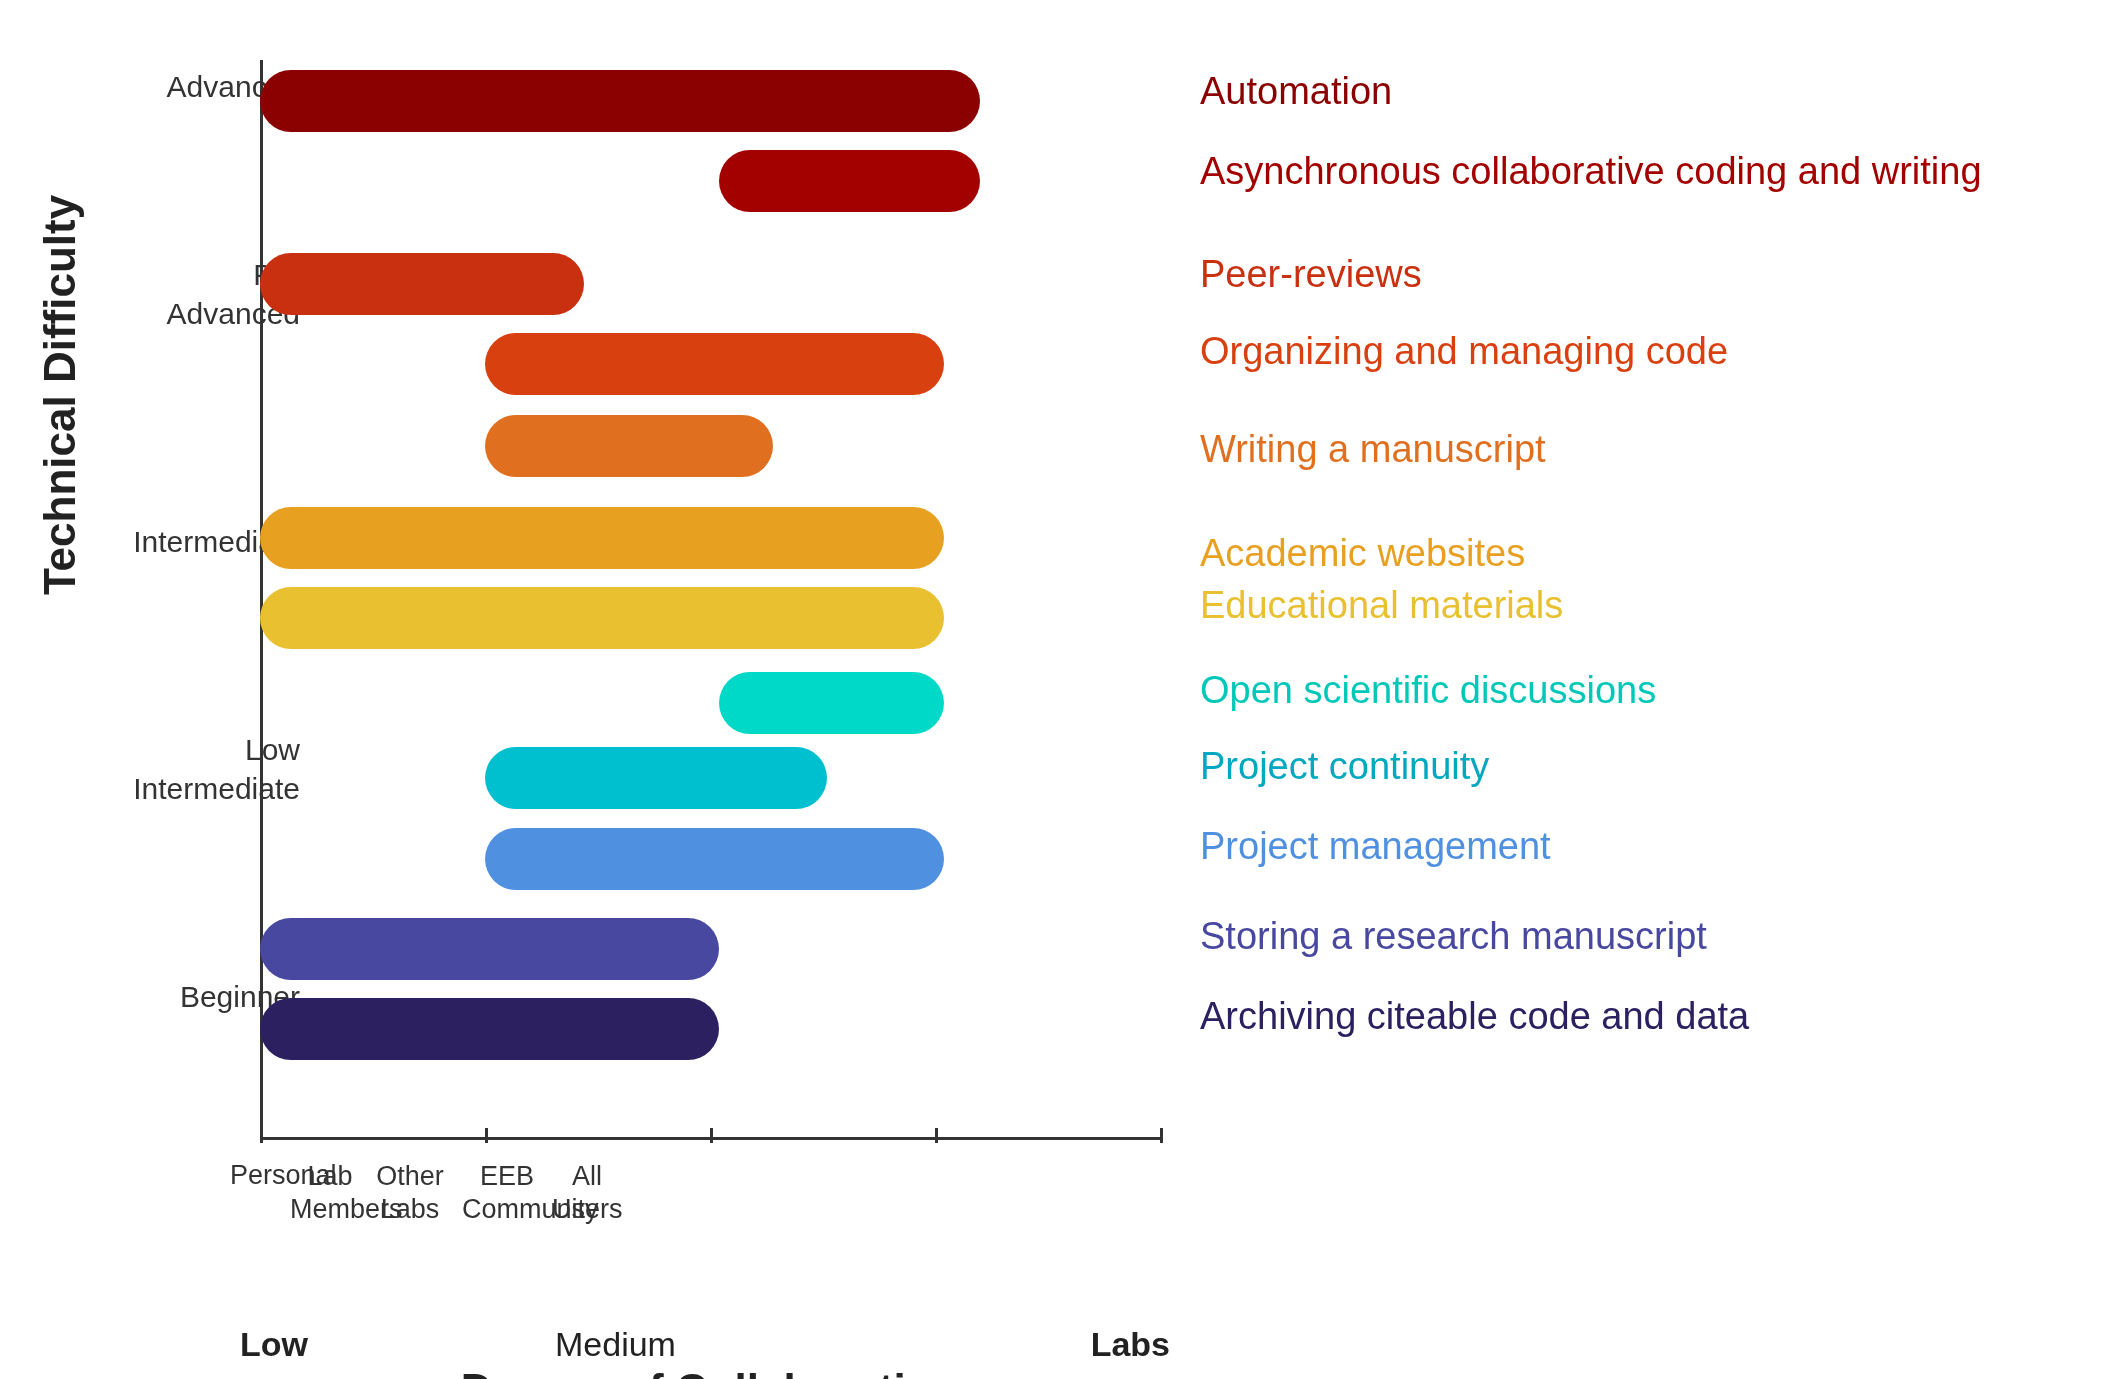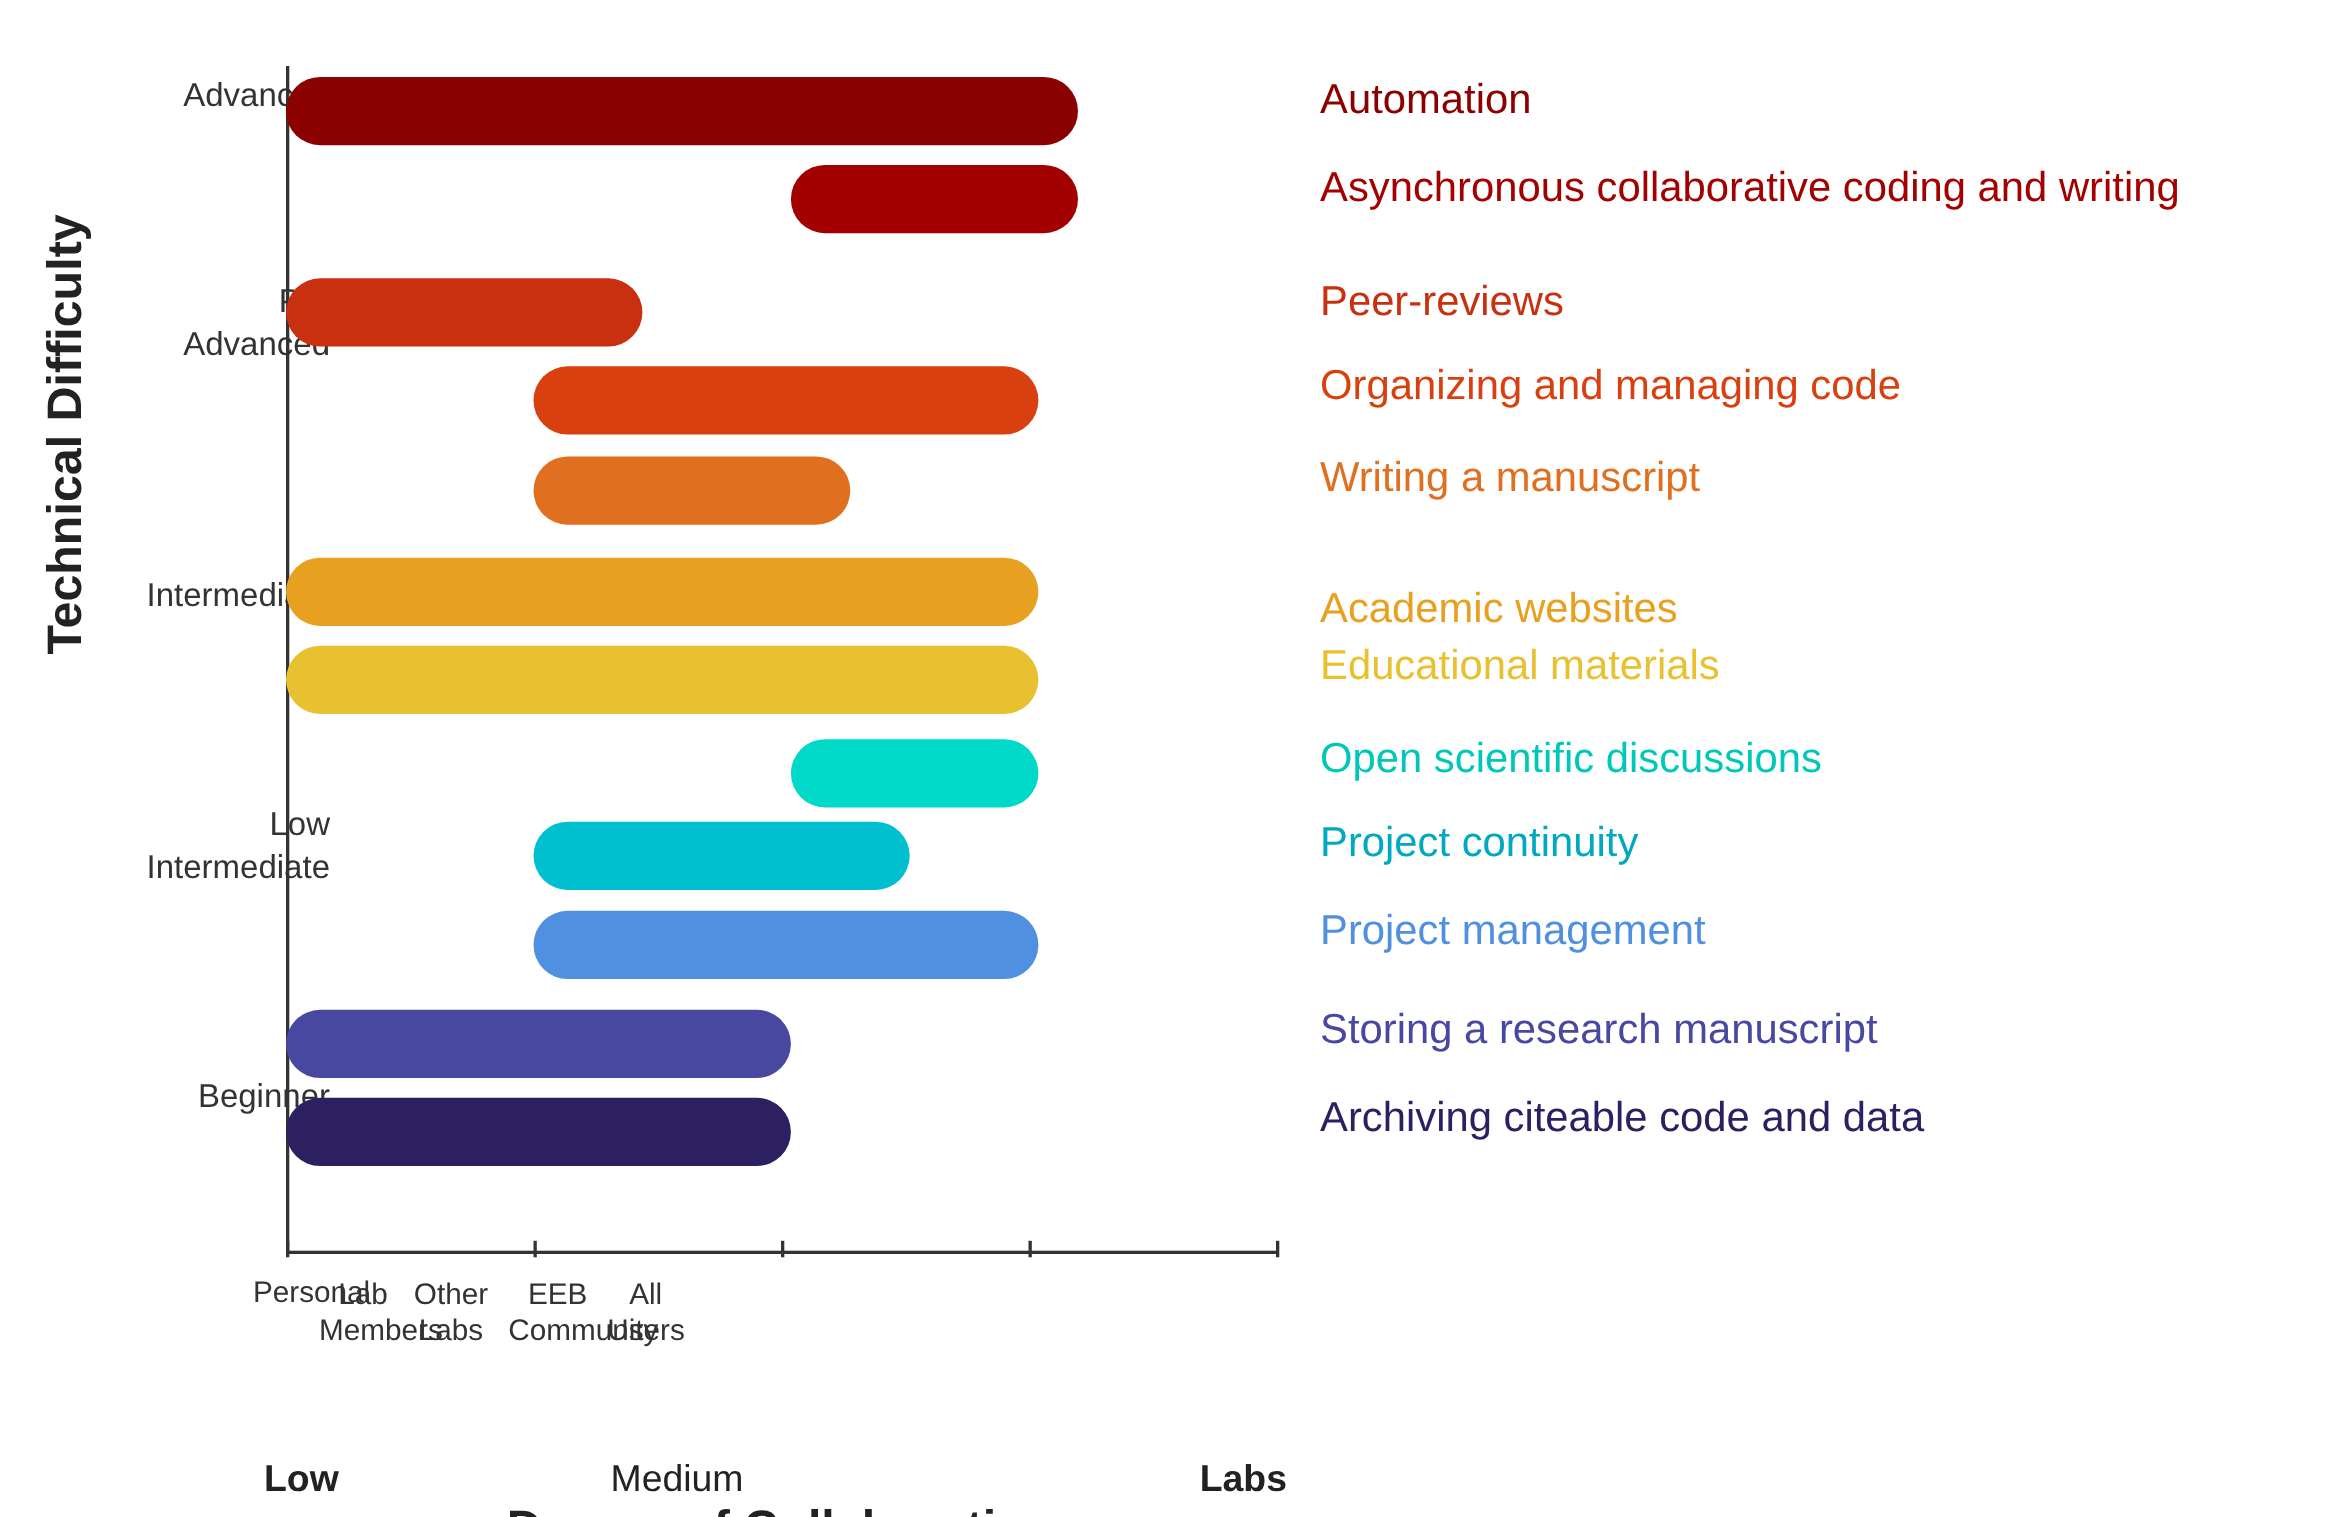--- a/index.html
+++ b/index.html
@@ -120,21 +120,21 @@
     <div style="position:absolute; bottom:-3px; left:50%; width:3px; height:15px; background:#333;"></div>
     <div style="position:absolute; bottom:-3px; left:75%; width:3px; height:15px; background:#333;"></div>
     <div style="position:absolute; bottom:-3px; left:100%; width:3px; height:15px; background:#333;"></div>
   </div>
 
   <div style="position:absolute; left:1140px; top:20px; width:950px;">
     <div style="position:absolute; top:10px; font-size:38px; color:#8B0000; font-weight:normal;">Automation</div>
     <div style="position:absolute; top:90px; font-size:38px; color:#A30000;">Asynchronous collaborative coding and writing</div>
     <div style="position:absolute; top:193px; font-size:38px; color:#C83010;">Peer-reviews</div>
     <div style="position:absolute; top:270px; font-size:38px; color:#D94010;">Organizing and managing code</div>
-    <div style="position:absolute; top:353px; font-size:38px; color:#E07020;">Writing a manuscript</div>
+    <div style="position:absolute; top:368px; font-size:38px; color:#E07020;">Writing a manuscript</div>
     <div style="position:absolute; top:472px; font-size:38px; color:#E8A020;">Academic websites</div>
     <div style="position:absolute; top:524px; font-size:38px; color:#E8C030;">Educational materials</div>
     <div style="position:absolute; top:609px; font-size:38px; color:#00C8B8;">Open scientific discussions</div>
     <div style="position:absolute; top:685px; font-size:38px; color:#00A8C0;">Project continuity</div>
     <div style="position:absolute; top:765px; font-size:38px; color:#5090E0;">Project management</div>
     <div style="position:absolute; top:855px; font-size:38px; color:#4848A0;">Storing a research manuscript</div>
     <div style="position:absolute; top:935px; font-size:38px; color:#2C2060;">Archiving citeable code and data</div>
   </div>
 
 </div>

